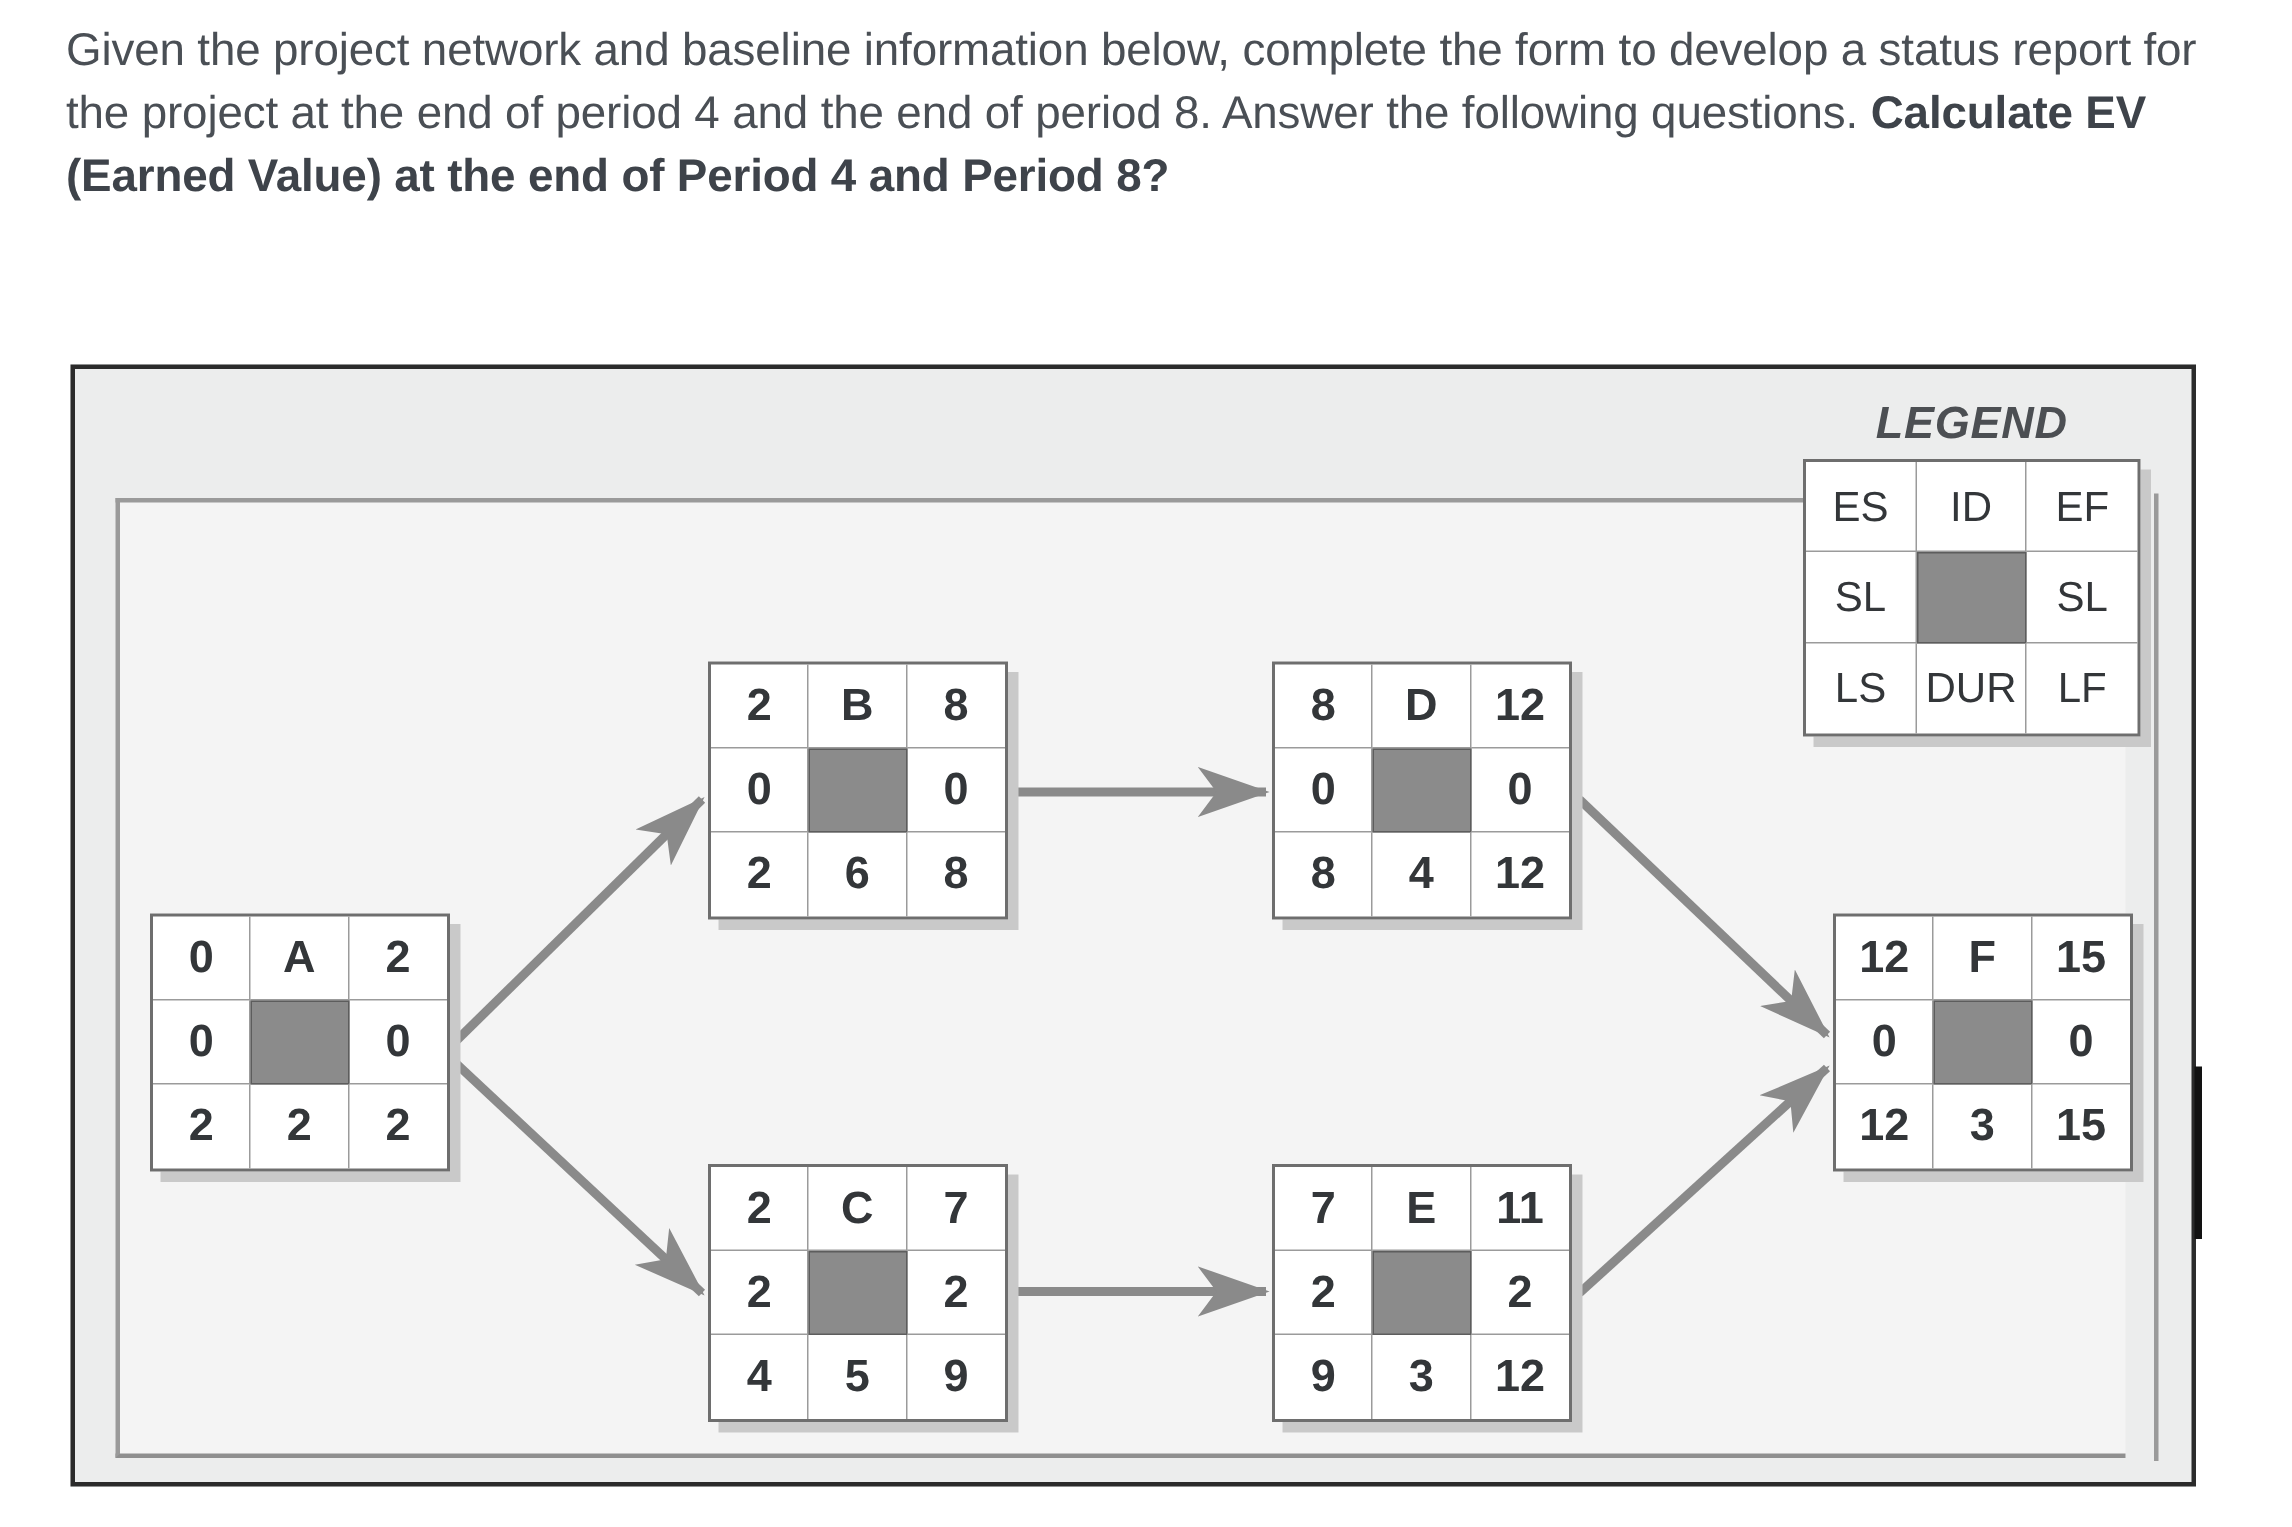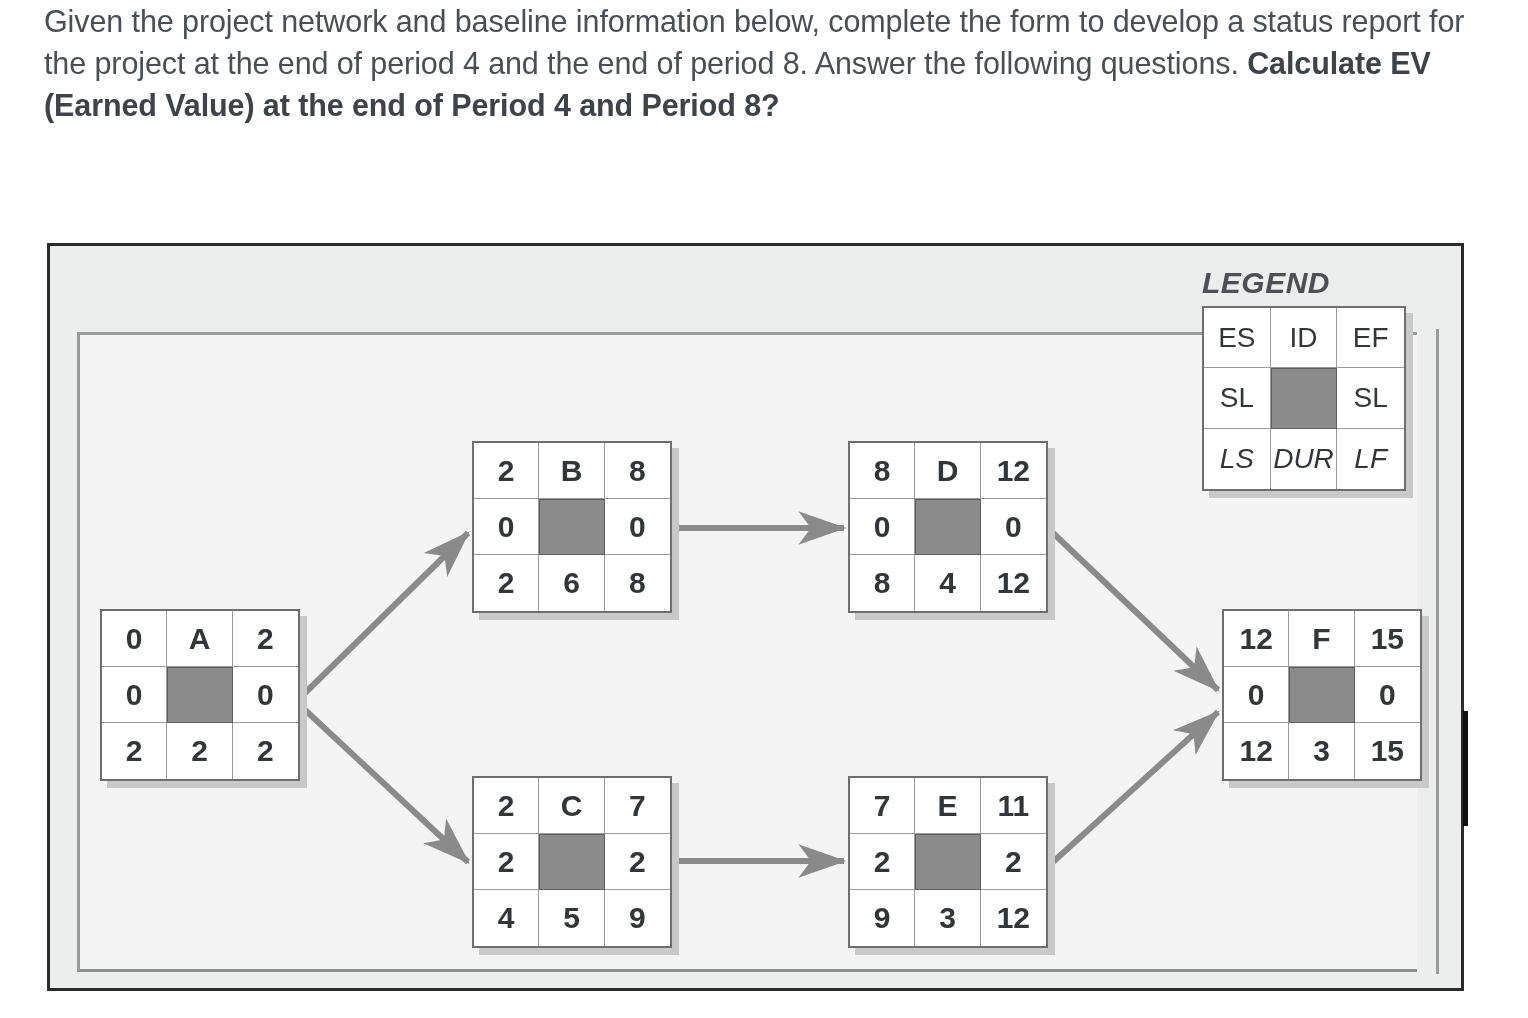--- a/index.html
+++ b/index.html
@@ -12,21 +12,21 @@
     height: 1018px;
     font-family: "Liberation Sans", sans-serif;
     position: relative;
     overflow: hidden;
   }
 
   
   #prompt {
     position: absolute;
     left: 44px;
-    top: 0;
+    top: 12px;
     width: 1450px;
     font-size: 30.5px;
     line-height: 1.38;
     color: #4a4f55;
     letter-spacing: -0.1px;
   }
   #prompt .bold { font-weight: bold; color: #3e434a; }
 
   
   #figure-frame {
@@ -122,51 +122,52 @@
   }
 
   
   #legend-wrap {
     position: absolute;
     left: 1202px;
     top: 266px;
     z-index: 6;
   }
   #legend-title {
+    text-align: center;
     font-size: 30px;
     font-style: italic;
     font-weight: bold;
     color: #4c4f53;
     letter-spacing: 0.5px;
     margin-bottom: 6px;
   }
   #legend-box {
     position: relative;
-    width: 204px;
+    width: 225px;
     height: 185px;
     background: #ffffff;
     border: 2px solid #6e6e6e;
     box-sizing: border-box;
     display: grid;
     grid-template-columns: 1fr 1fr 1fr;
     grid-template-rows: 1fr 1fr 1fr;
     box-shadow: 7px 7px 0 0 #c9c9c9;
   }
   #legend-box .cell {
     display: flex;
     align-items: center;
     justify-content: center;
     font-size: 28px;
     color: #333639;
     border-right: 1px solid #9b9b9b;
     border-bottom: 1px solid #9b9b9b;
     box-sizing: border-box;
   }
   #legend-box .cell:nth-child(3n) { border-right: 0; }
-  #legend-box .cell:nth-child(n+7) { border-bottom: 0; font-style: italic; }
+  #legend-box .cell:nth-child(n+7) { border-bottom: 0; }
   #legend-box .cell.mid {
     background: #8b8b8b;
     border: 1px solid #5d5d5d;
   }
 </style>
 </head>
 <body>
 
 <div id="prompt">
   <span>Given the project network and baseline information below, complete the form to develop a status report for the project at the end of period 4 and the end of period 8.  Answer the following questions. </span><span class="bold">Calculate EV (Earned Value) at the end of Period 4 and Period 8?</span>

